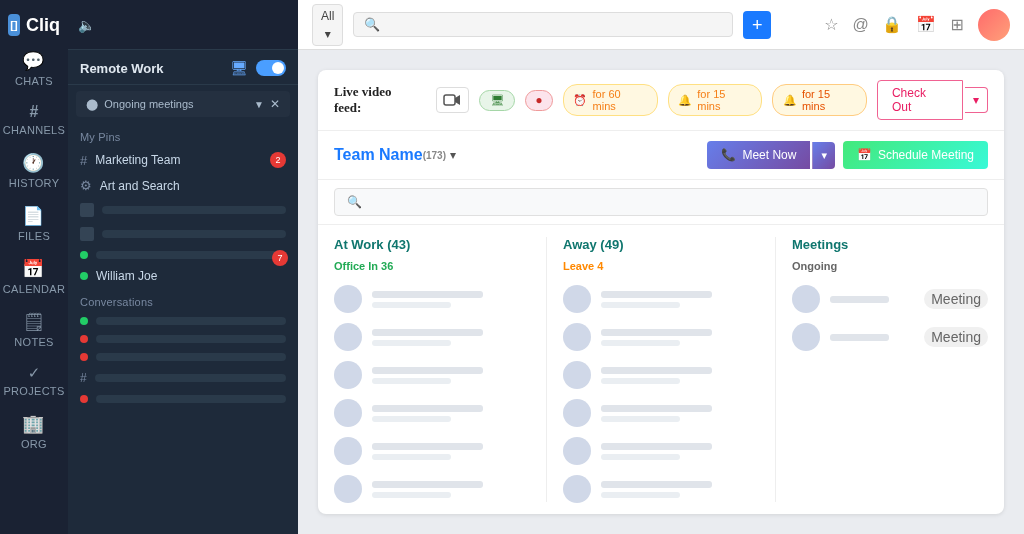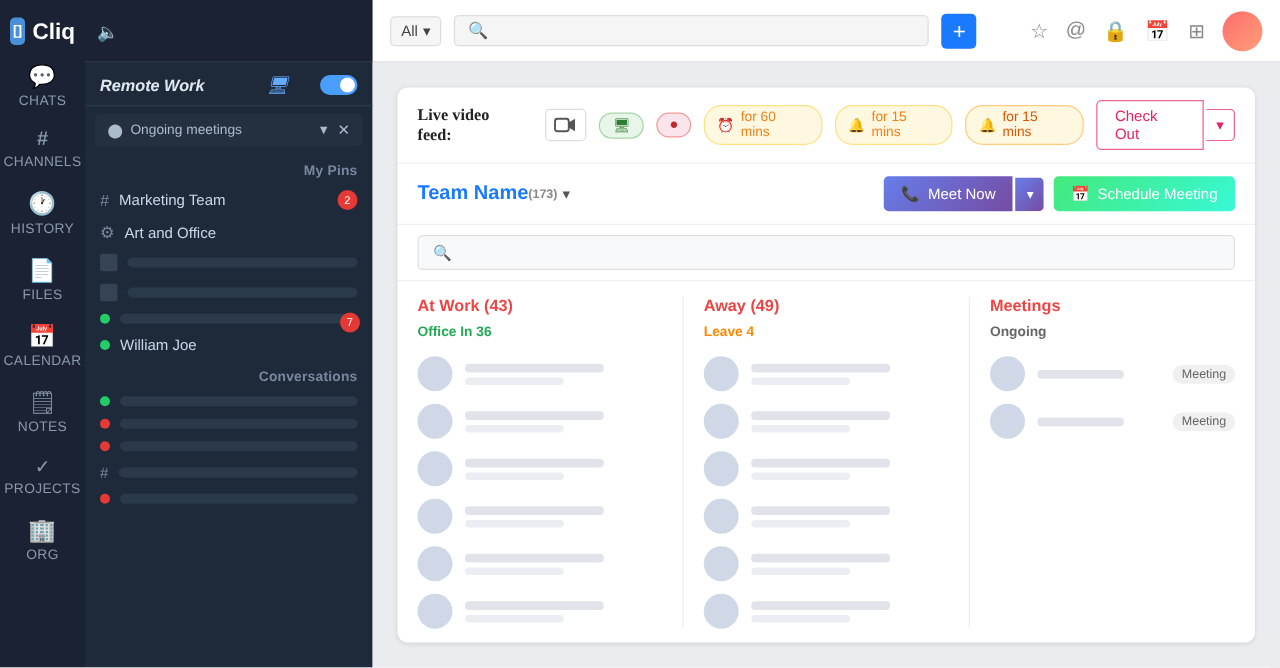--- a/index.html
+++ b/index.html
@@ -67,23 +67,22 @@
       width: 230px;
       background: #1e2a3a;
       display: flex;
       flex-direction: column;
       flex-shrink: 0;
     }
     .left-panel-header {
       padding: 10px 12px 8px;
       display: flex;
       align-items: center;
-      gap: 25px;
+      gap: 8px;
       border-bottom: 1px solid #2a3a4a;
-      font-style: italic;
     }
     .remote-work-label {
       color: #e0e8f0;
       font-size: 13px;
       font-weight: 600;
       flex: 1;
     }
     .monitor-icon { color: #6af; font-size: 14px; }
     .toggle {
       width: 30px;
@@ -113,24 +112,23 @@
       gap: 6px;
       cursor: pointer;
     }
     .ongoing-text { color: #aabbcc; font-size: 11px; flex: 1; }
     .ongoing-arrow { color: #aabbcc; font-size: 10px; }
     .ongoing-close { color: #aabbcc; font-size: 12px; cursor: pointer; }
 
     .panel-section-title {
       color: #7888a0;
       font-size: 11px;
-      font-weight: 700;
+      font-weight: 400;
       padding: 8px 12px 4px;
       letter-spacing: 0.2px;
-      text-align: right;
     }
     .pin-item {
       display: flex;
       align-items: center;
       padding: 5px 12px;
       cursor: pointer;
       gap: 8px;
       position: relative;
     }
     .pin-hash { color: #7888a0; font-size: 13px; }
@@ -193,20 +191,21 @@
       display: flex;
       align-items: center;
       gap: 4px;
       background: #f5f5f5;
       border: 1px solid #ddd;
       border-radius: 4px;
       padding: 4px 8px;
       font-size: 12px;
       color: #444;
       cursor: pointer;
+      flex-direction: column;
     }
     .search-box {
       flex: 1;
       display: flex;
       align-items: center;
       gap: 6px;
       background: #f5f5f5;
       border: 1px solid #ddd;
       border-radius: 4px;
       padding: 4px 10px;
@@ -420,21 +419,21 @@
 
     .col {
       flex: 1;
       display: flex;
       flex-direction: column;
       min-width: 0;
     }
     .col-header {
       font-size: 13px;
       font-weight: 600;
-      color: #ef4444;
+      color: #0f766e;
       margin-bottom: 8px;
     }
     .col-sub {
       font-size: 11px;
       font-weight: 600;
       margin-bottom: 8px;
     }
     .col-sub-green { color: #22aa55; }
     .col-sub-orange { color: #ff8800; }
     .col-sub-gray { color: #666; }
@@ -454,21 +453,21 @@
     }
     .member-lines {
       flex: 1;
       display: flex;
       flex-direction: column;
       gap: 4px;
     }
     .member-line-1 { height: 7px; background: #e0e4ea; border-radius: 3px; width: 70%; }
     .member-line-2 { height: 6px; background: #eaeef2; border-radius: 3px; width: 50%; }
     .meeting-badge {
-      font-size: 10px;
+      font-size: 14px;
       color: #666;
       background: #f0f0f0;
       padding: 2px 7px;
       border-radius: 10px;
       white-space: nowrap;
     }
 
     .col-divider {
       width: 1px;
       background: #eee;
@@ -543,21 +542,21 @@
 
     <div class="panel-section-title">My Pins</div>
 
     <div class="pin-item">
       <span class="pin-hash">#</span>
       <span class="pin-label">Marketing Team</span>
       <span class="pin-badge">2</span>
     </div>
     <div class="pin-item">
       <span class="pin-icon-custom">⚙</span>
-      <span class="pin-label">Art and Office</span>
+      <span class="pin-label">Art and Search</span>
     </div>
 
     <div class="placeholder-row">
       <div class="placeholder-icon"></div>
       <div class="placeholder-bar" style="width:60%;"></div>
     </div>
     <div class="placeholder-row">
       <div class="placeholder-icon" style="background:#344455; border-radius:2px;"></div>
       <div class="placeholder-bar" style="width:50%;"></div>
     </div>

